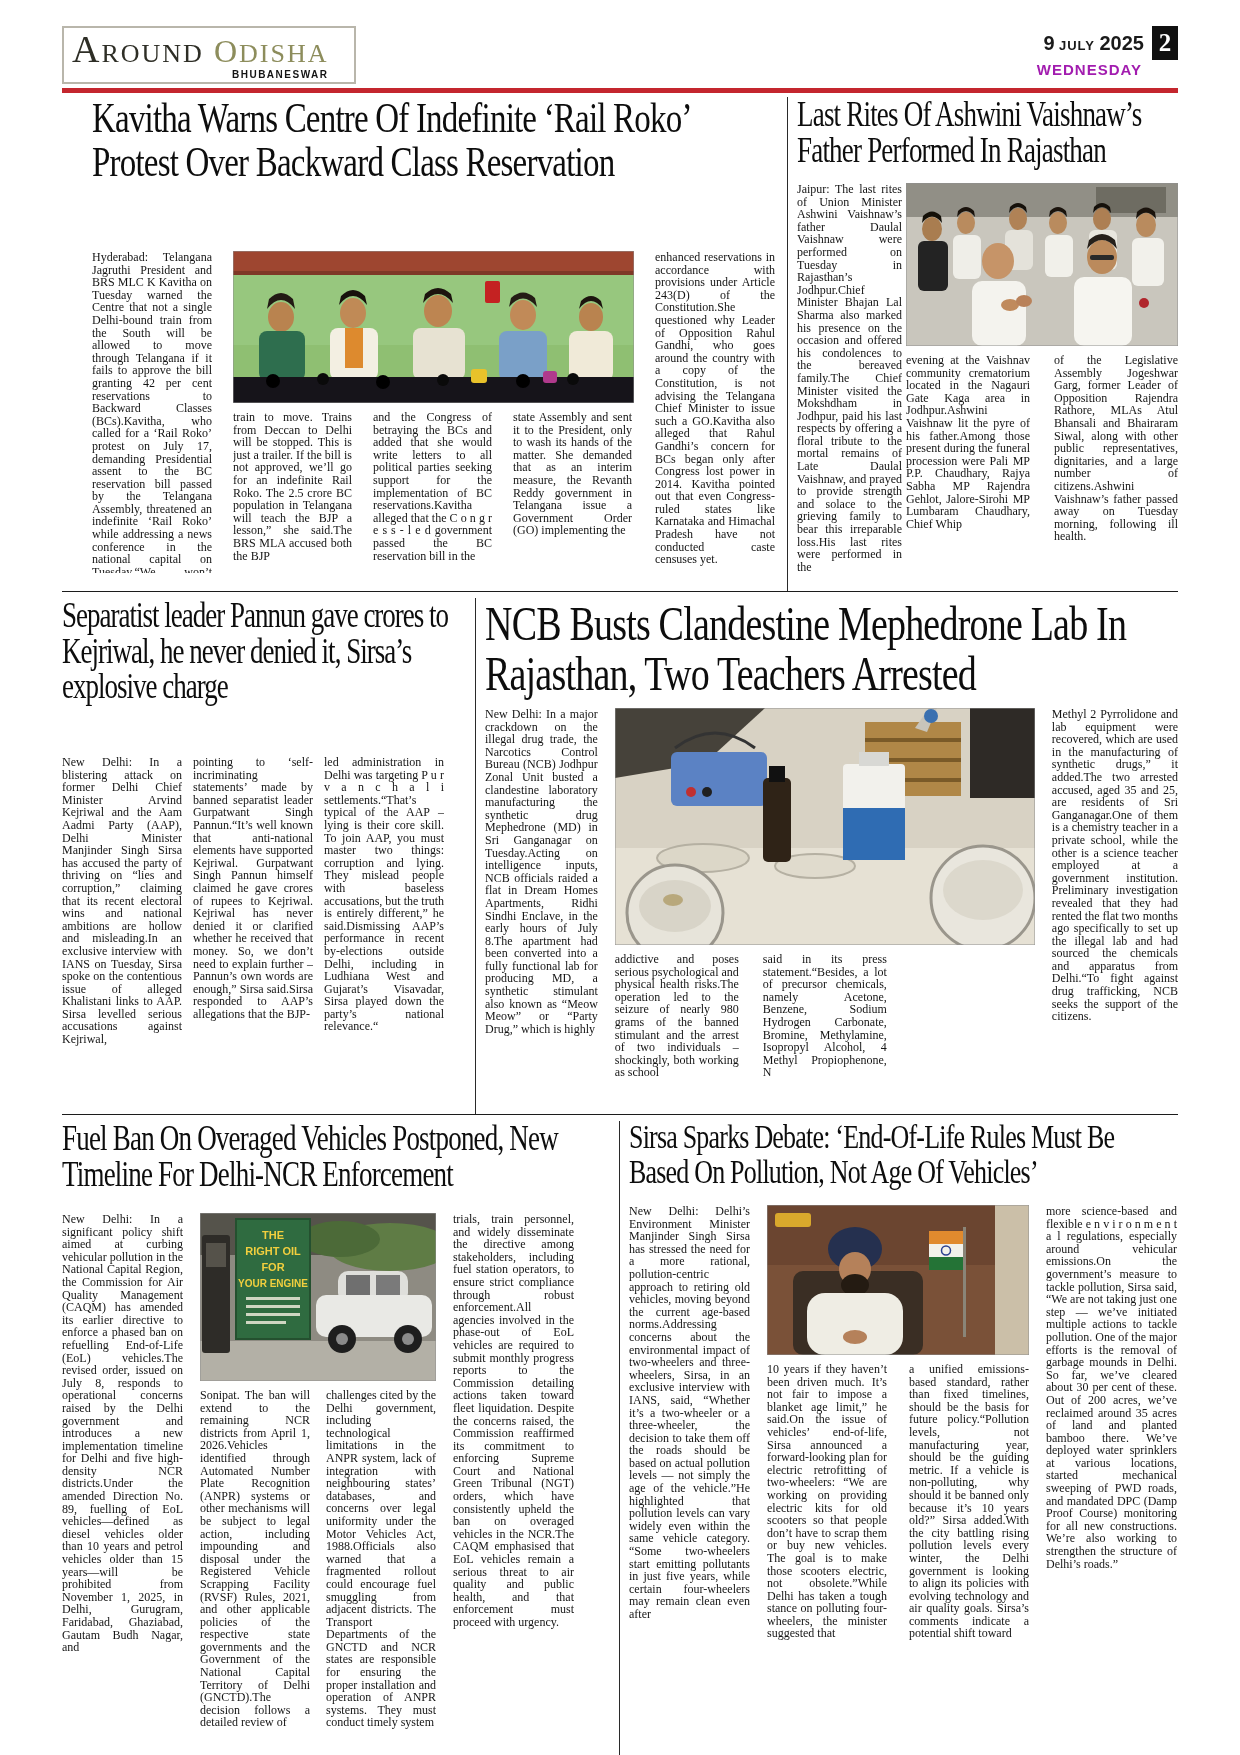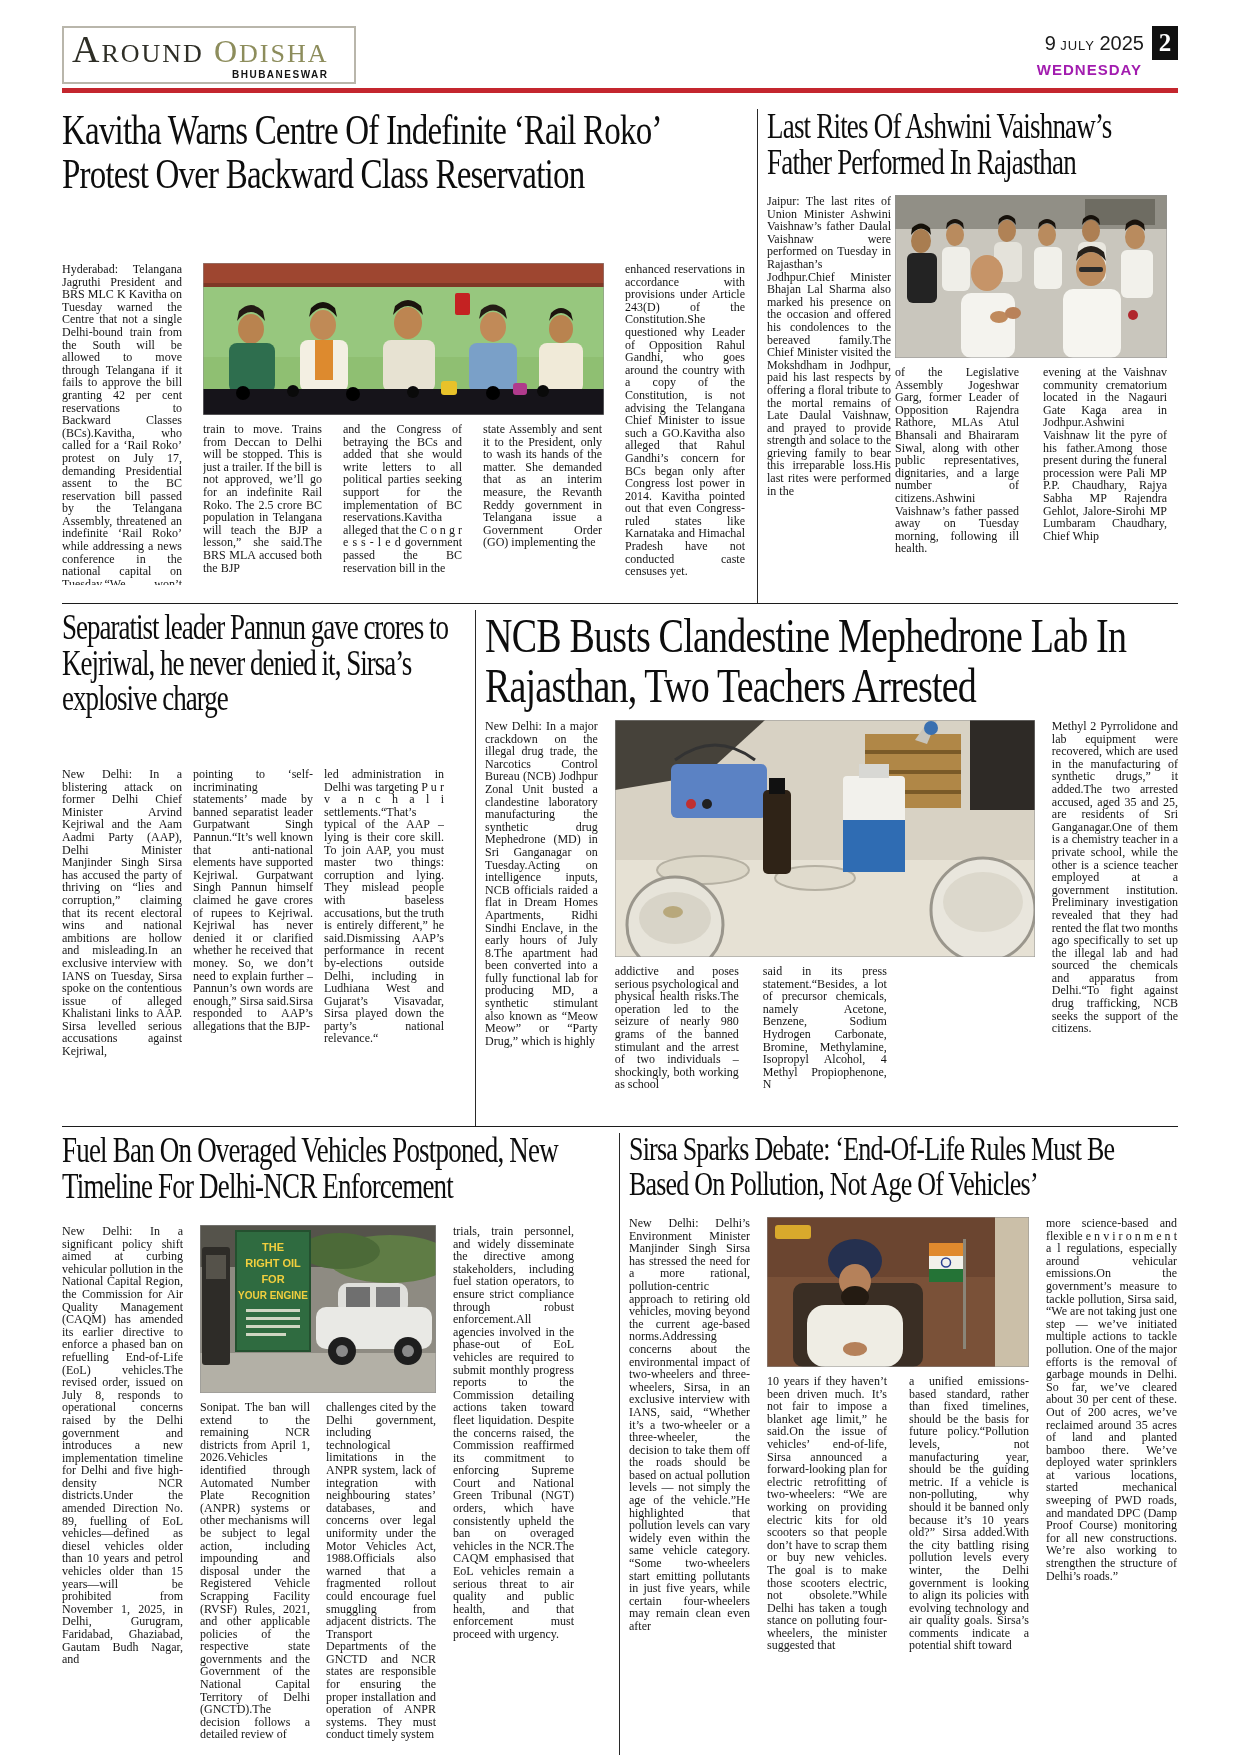--- a/index.html
+++ b/index.html
@@ -12,32 +12,32 @@
   .logo-box{border:2px solid #b9b6ab;padding:2px 26px 2px 8px;min-width:225px;background:#fff;}
   .logo-line{white-space:nowrap;line-height:1;}
   .brand1{display:inline-block;font-size:26px;letter-spacing:2px;color:#2e2e26;font-weight:400;}
   .brand1::first-letter{font-size:38px;}
   .brand2{display:inline-block;font-size:26px;letter-spacing:2px;color:#8d8d5c;font-weight:400;margin-left:6px;}
   .brand2::first-letter{font-size:32px;}
   .brand-city{font-family:"Liberation Sans",sans-serif;font-size:10px;font-weight:bold;
               letter-spacing:1.5px;text-align:right;color:#141414;margin-top:1px;}
   .date-block{text-align:right;font-family:"Liberation Sans",sans-serif;line-height:1.1;}
   .date-row{display:flex;align-items:flex-start;justify-content:flex-end;}
-  .date-line{font-weight:normal;color:#1a1a1a;padding-top:6px;}
+  .date-line{font-weight:bold;color:#1a1a1a;padding-top:6px;}
   .d-day,.d-year{font-size:20px;}
   .d-month{font-size:13px;letter-spacing:1px;}
   .page-badge{display:inline-block;width:26px;height:34px;background:#101010;color:#fff;
               font-size:25px;font-weight:bold;text-align:center;line-height:34px;margin-left:8px;
               font-family:"Liberation Serif",serif;}
   .weekday{font-size:15px;font-weight:bold;letter-spacing:1px;color:#a21caf;margin-top:2px;margin-right:36px;}
   .red-rule{height:5px;background:#c4262e;margin-top:2px;}
 
   
   .band{display:flex;align-items:stretch;overflow:hidden;}
-  .band1{height:494px;padding-top:16px;}
+  .band1{height:494px;padding-top:4px;margin-left:30px;}
   .band2{height:516px;padding-top:6px;}
   .band3{height:648px;padding-top:6px;}
   .hrule{height:1px;background:#1c1c1c;}
   .vrule{width:1px;background:#2a2a2a;margin:0 9px;}
 
   
   .art{overflow:hidden;}
   .head{margin:0 0 6px 0;overflow:hidden;font-weight:400;}
   .hs{display:block;transform:scaleY(1.3);transform-origin:top left;line-height:1.02;
       letter-spacing:-0.8px;color:#0d0d0d;}
@@ -186,22 +186,22 @@
               <ellipse cx="118" cy="118" rx="8" ry="6" fill="#b9825a"></ellipse>
               <ellipse cx="196" cy="74" rx="15" ry="17" fill="#bb8a5c"></ellipse>
               <path d="M181 66 q15 -18 30 0 l-2 -9 q-13 -12 -26 0 z" fill="#26201a"></path>
               <rect x="184" y="72" width="24" height="5" rx="2" fill="#2a2a2a"></rect>
               <rect x="168" y="94" width="58" height="69" rx="10" fill="#f6f5f0"></rect>
               <circle cx="238" cy="120" r="5" fill="#b0262c"></circle>
               <rect x="0" y="0" width="272" height="163" fill="none" stroke="#8f8f8f" stroke-width="1"></rect>
             </svg>
           </span>
           <div class="subcols a2-sub">
+            <div class="col">evening at the Vaishnav community crematorium located in the Nagauri Gate Kaga area in Jodhpur.Ashwini Vaishnaw lit the pyre of his father.Among those present during the funeral procession were Pali MP P.P. Chaudhary, Rajya Sabha MP Rajendra Gehlot, Jalore-Sirohi MP Lumbaram Chaudhary, Chief Whip</div>
             <div class="col">of the Legislative Assembly Jogeshwar Garg, former Leader of Opposition Rajendra Rathore, MLAs Atul Bhansali and Bhairaram Siwal, along with other public representatives, dignitaries, and a large number of citizens.Ashwini Vaishnaw’s father passed away on Tuesday morning, following ill health.</div>
-            <div class="col">evening at the Vaishnav community crematorium located in the Nagauri Gate Kaga area in Jodhpur.Ashwini Vaishnaw lit the pyre of his father.Among those present during the funeral procession were Pali MP P.P. Chaudhary, Rajya Sabha MP Rajendra Gehlot, Jalore-Sirohi MP Lumbaram Chaudhary, Chief Whip</div>
           </div>
         </div>
       </div>
     </article>
   </section>
 
   <div class="hrule"></div>
 
   <section class="band band2">
 

